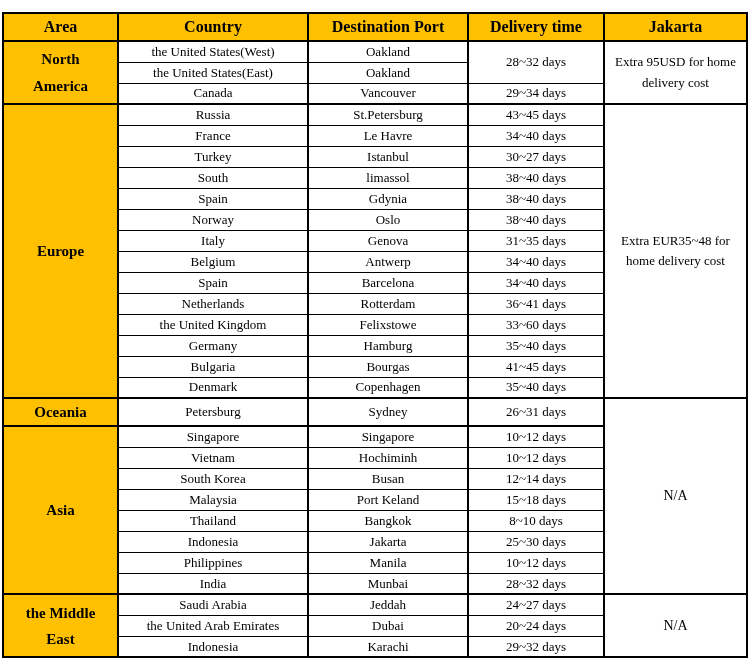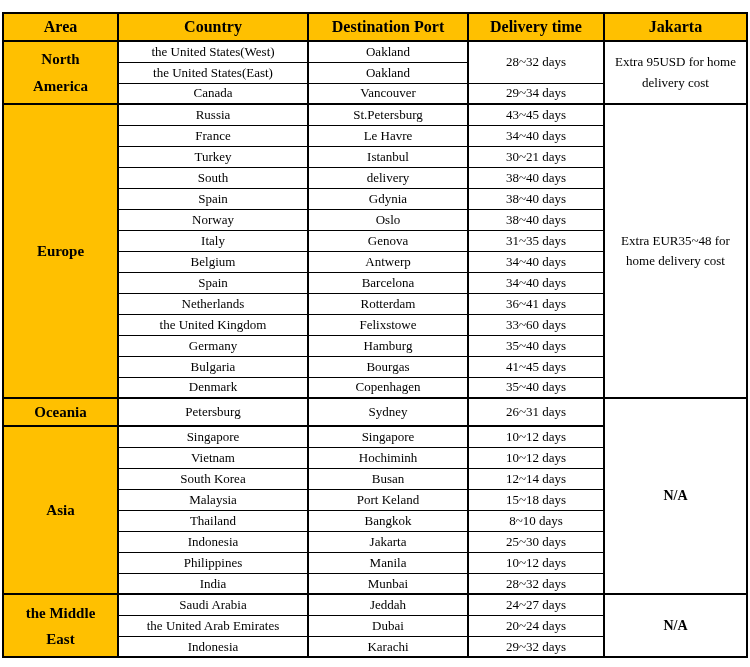--- a/index.html
+++ b/index.html
@@ -67,21 +67,21 @@
     font-size: 15px;
     line-height: 1.75;
     padding: 0 10px;
   }
   td.remark {
     font-size: 13px;
     line-height: 1.55;
     padding: 0 6px;
   }
   td.remark-bold {
-    font-weight: bold;
+    font-weight: normal;
     font-size: 14px;
   }
 </style>
 </head>
 <body>
 
 <div class="page">
   <table class="delivery-table">
     <colgroup>
       <col style="width:115px">
@@ -124,25 +124,25 @@
           <td class="remark" rowspan="14">Extra EUR35~48 for home delivery cost</td>
         </tr>
         <tr>
           <td>France</td>
           <td>Le Havre</td>
           <td>34~40 days</td>
         </tr>
         <tr>
           <td>Turkey</td>
           <td>Istanbul</td>
-          <td>30~21 days</td>
+          <td>30~27 days</td>
         </tr>
         <tr>
           <td>South</td>
-          <td>delivery</td>
+          <td>limassol</td>
           <td>38~40 days</td>
         </tr>
         <tr>
           <td>Spain</td>
           <td>Gdynia</td>
           <td>38~40 days</td>
         </tr>
         <tr>
           <td>Norway</td>
           <td>Oslo</td>

